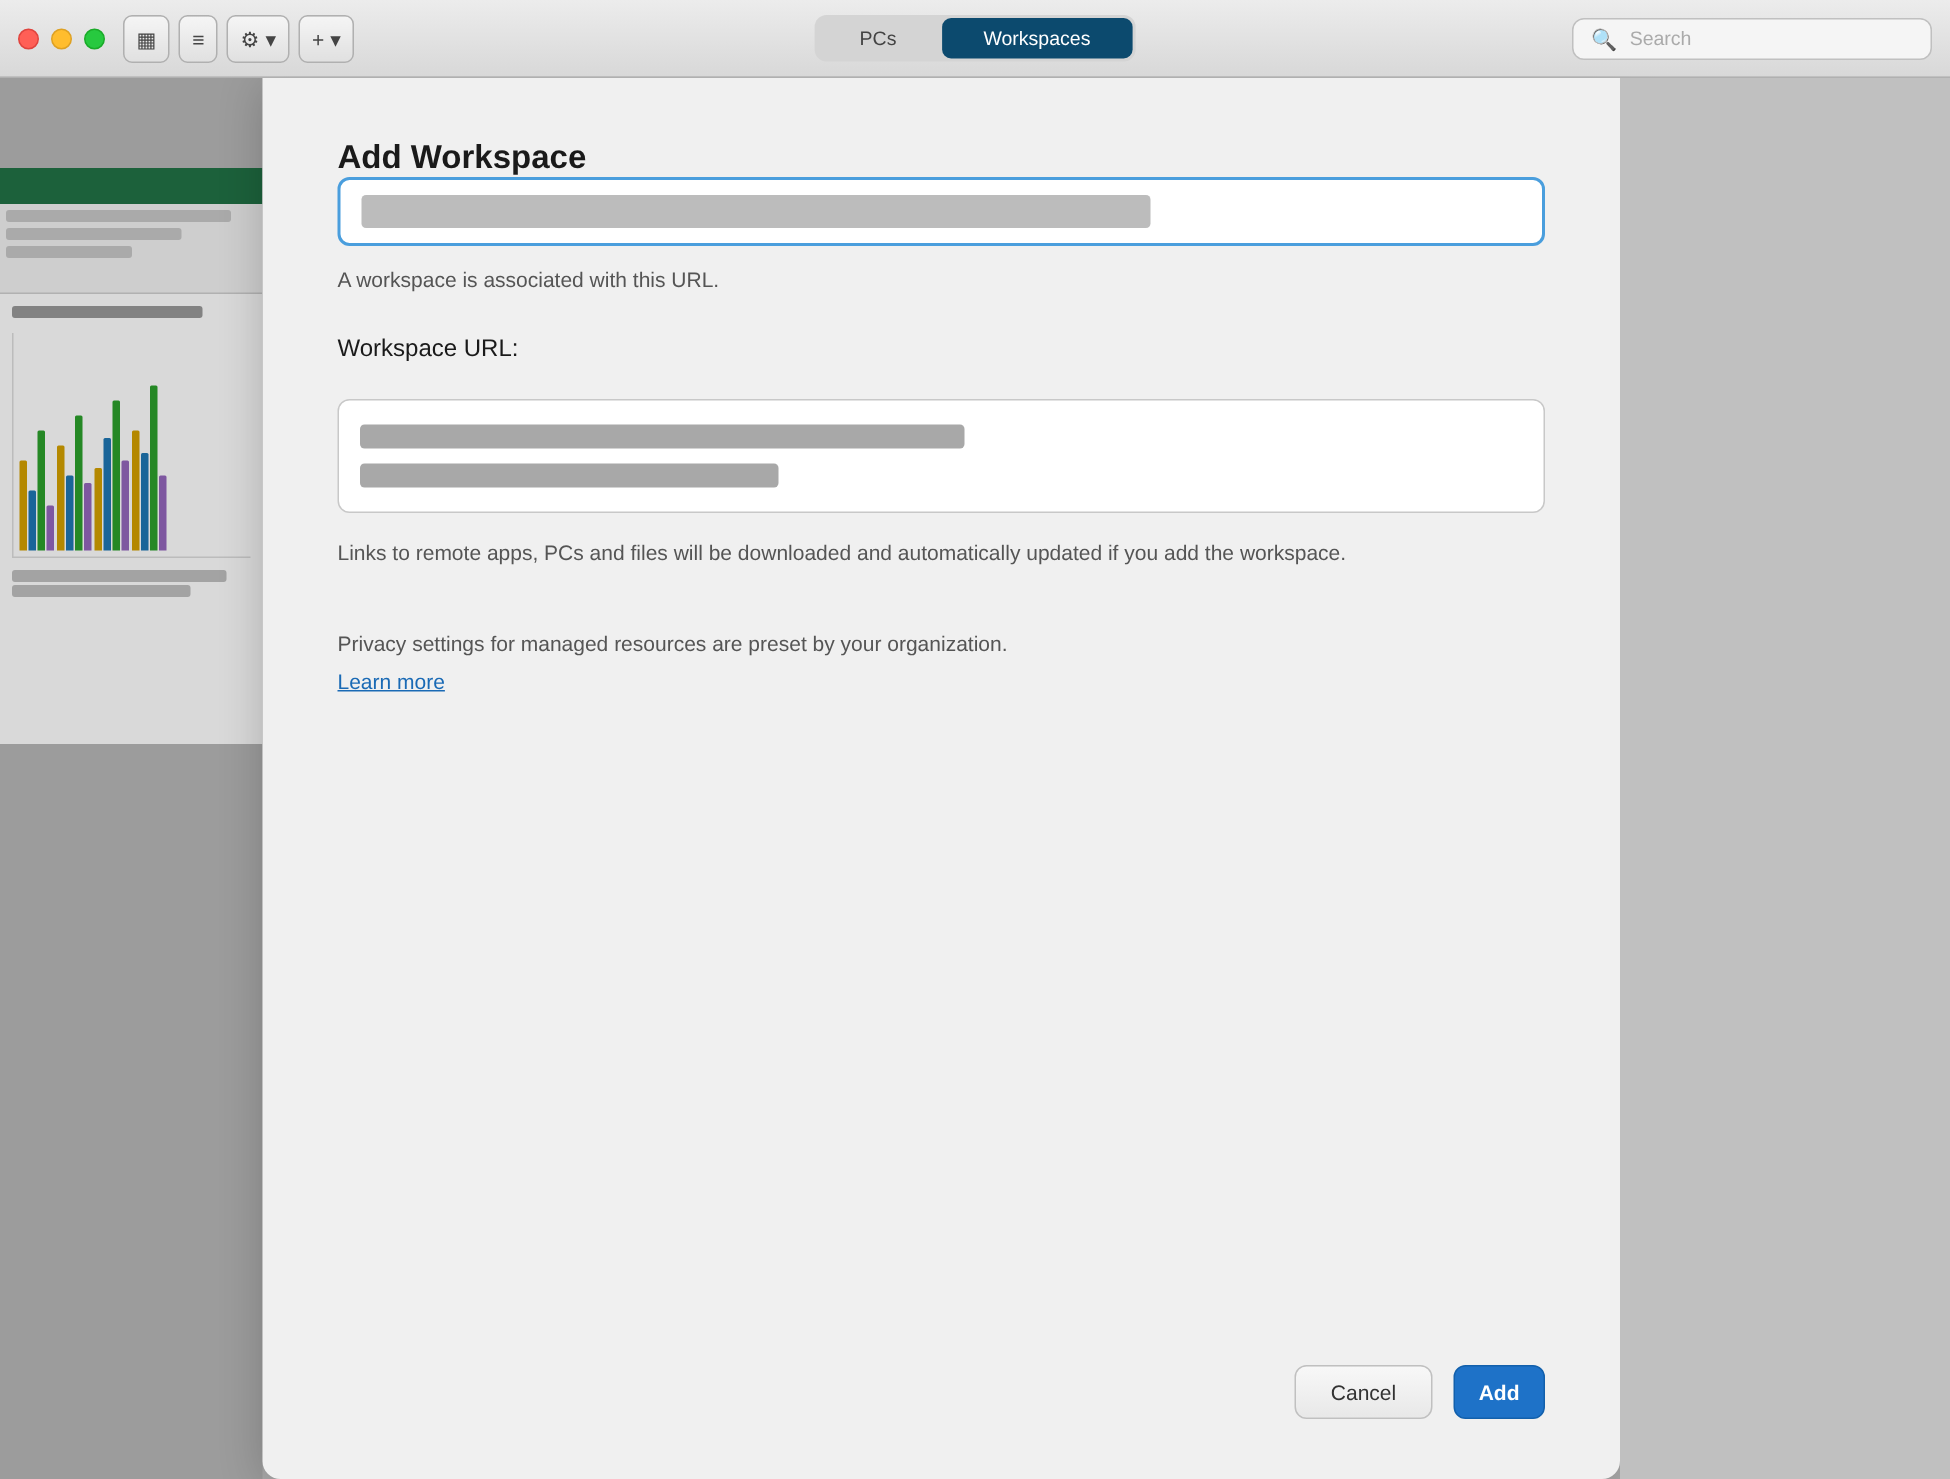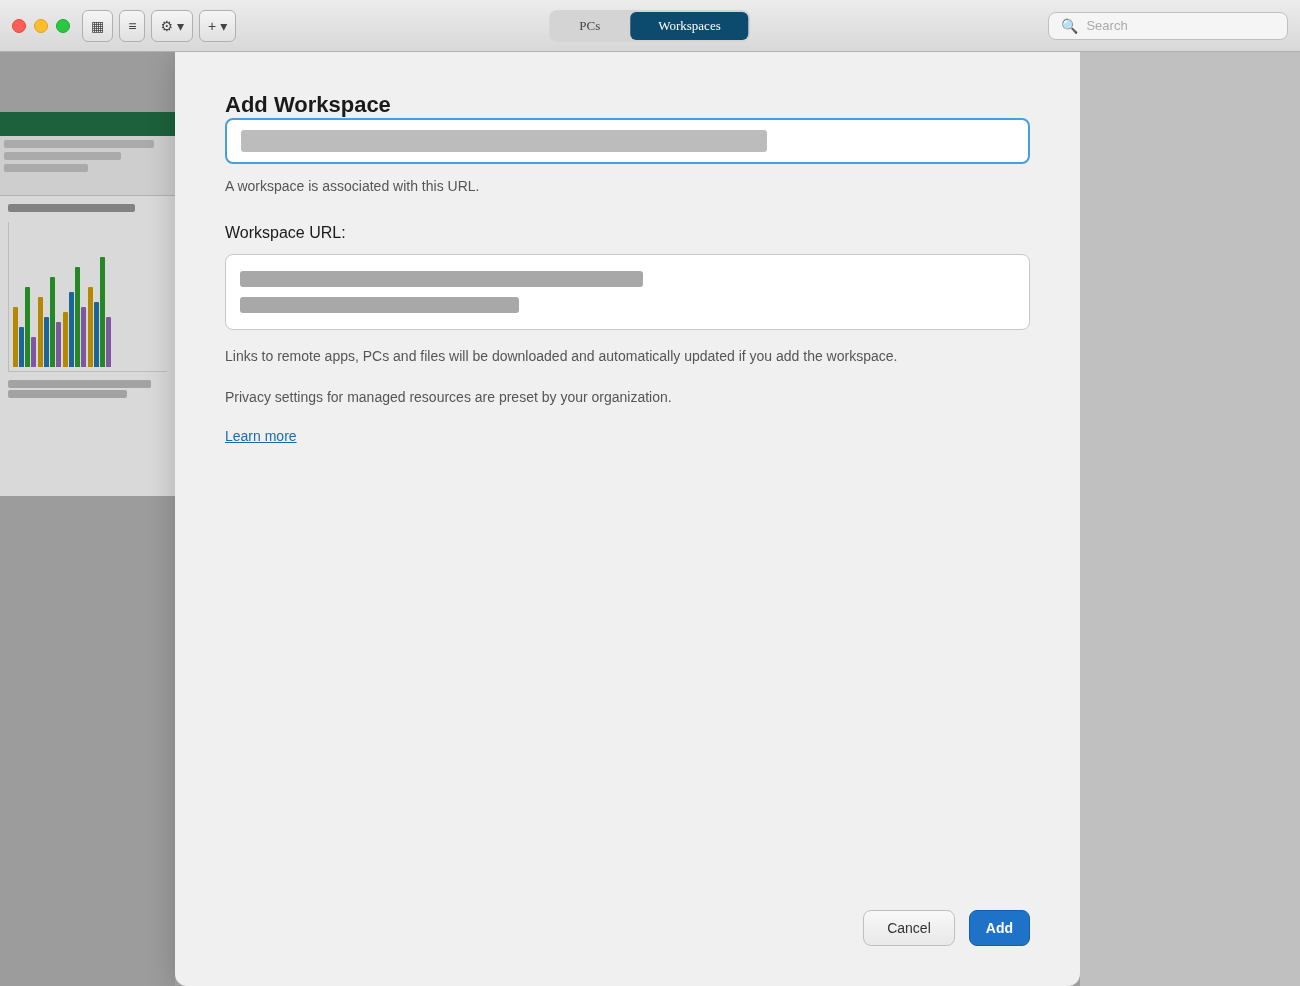--- a/index.html
+++ b/index.html
@@ -67,21 +67,20 @@
 
     .title-area {
       flex: 1;
       text-align: center;
       font-size: 14px;
       font-weight: 600;
       color: #333;
       position: absolute;
       left: 50%;
       transform: translateX(-50%);
-      font-family: Liberation Serif, serif;
     }
 
     .tab {
       padding: 6px 28px;
       border-radius: 6px;
       font-size: 13px;
       font-weight: 500;
       cursor: pointer;
       color: #555;
     }
@@ -233,21 +232,21 @@
     .desc-text {
       font-size: 14px;
       color: #555;
       margin-bottom: 30px;
     }
 
     .workspace-url-label {
       font-size: 16px;
       font-weight: 500;
       color: #1a1a1a;
-      margin-bottom: 12px;
+      margin-bottom: 24px;
     }
 
     .url-display-box {
       background: #fff;
       border: 1px solid #c8c8c8;
       border-radius: 8px;
       padding: 16px 14px;
       margin-bottom: 16px;
     }
 
@@ -263,28 +262,28 @@
       height: 16px;
       background: #a8a8a8;
       border-radius: 3px;
       width: 36%;
     }
 
     .info-text {
       font-size: 14px;
       color: #555;
       line-height: 1.5;
-      margin-bottom: 20px;
+      margin-bottom: 40px;
     }
 
     .privacy-text {
       font-size: 14px;
       color: #555;
       line-height: 1.5;
-      margin-bottom: 20px;
+      margin-bottom: 6px;
     }
 
     .learn-more-link {
       color: #1a6ab5;
       text-decoration: underline;
       font-size: 14px;
       cursor: pointer;
     }
 
     .spacer {

